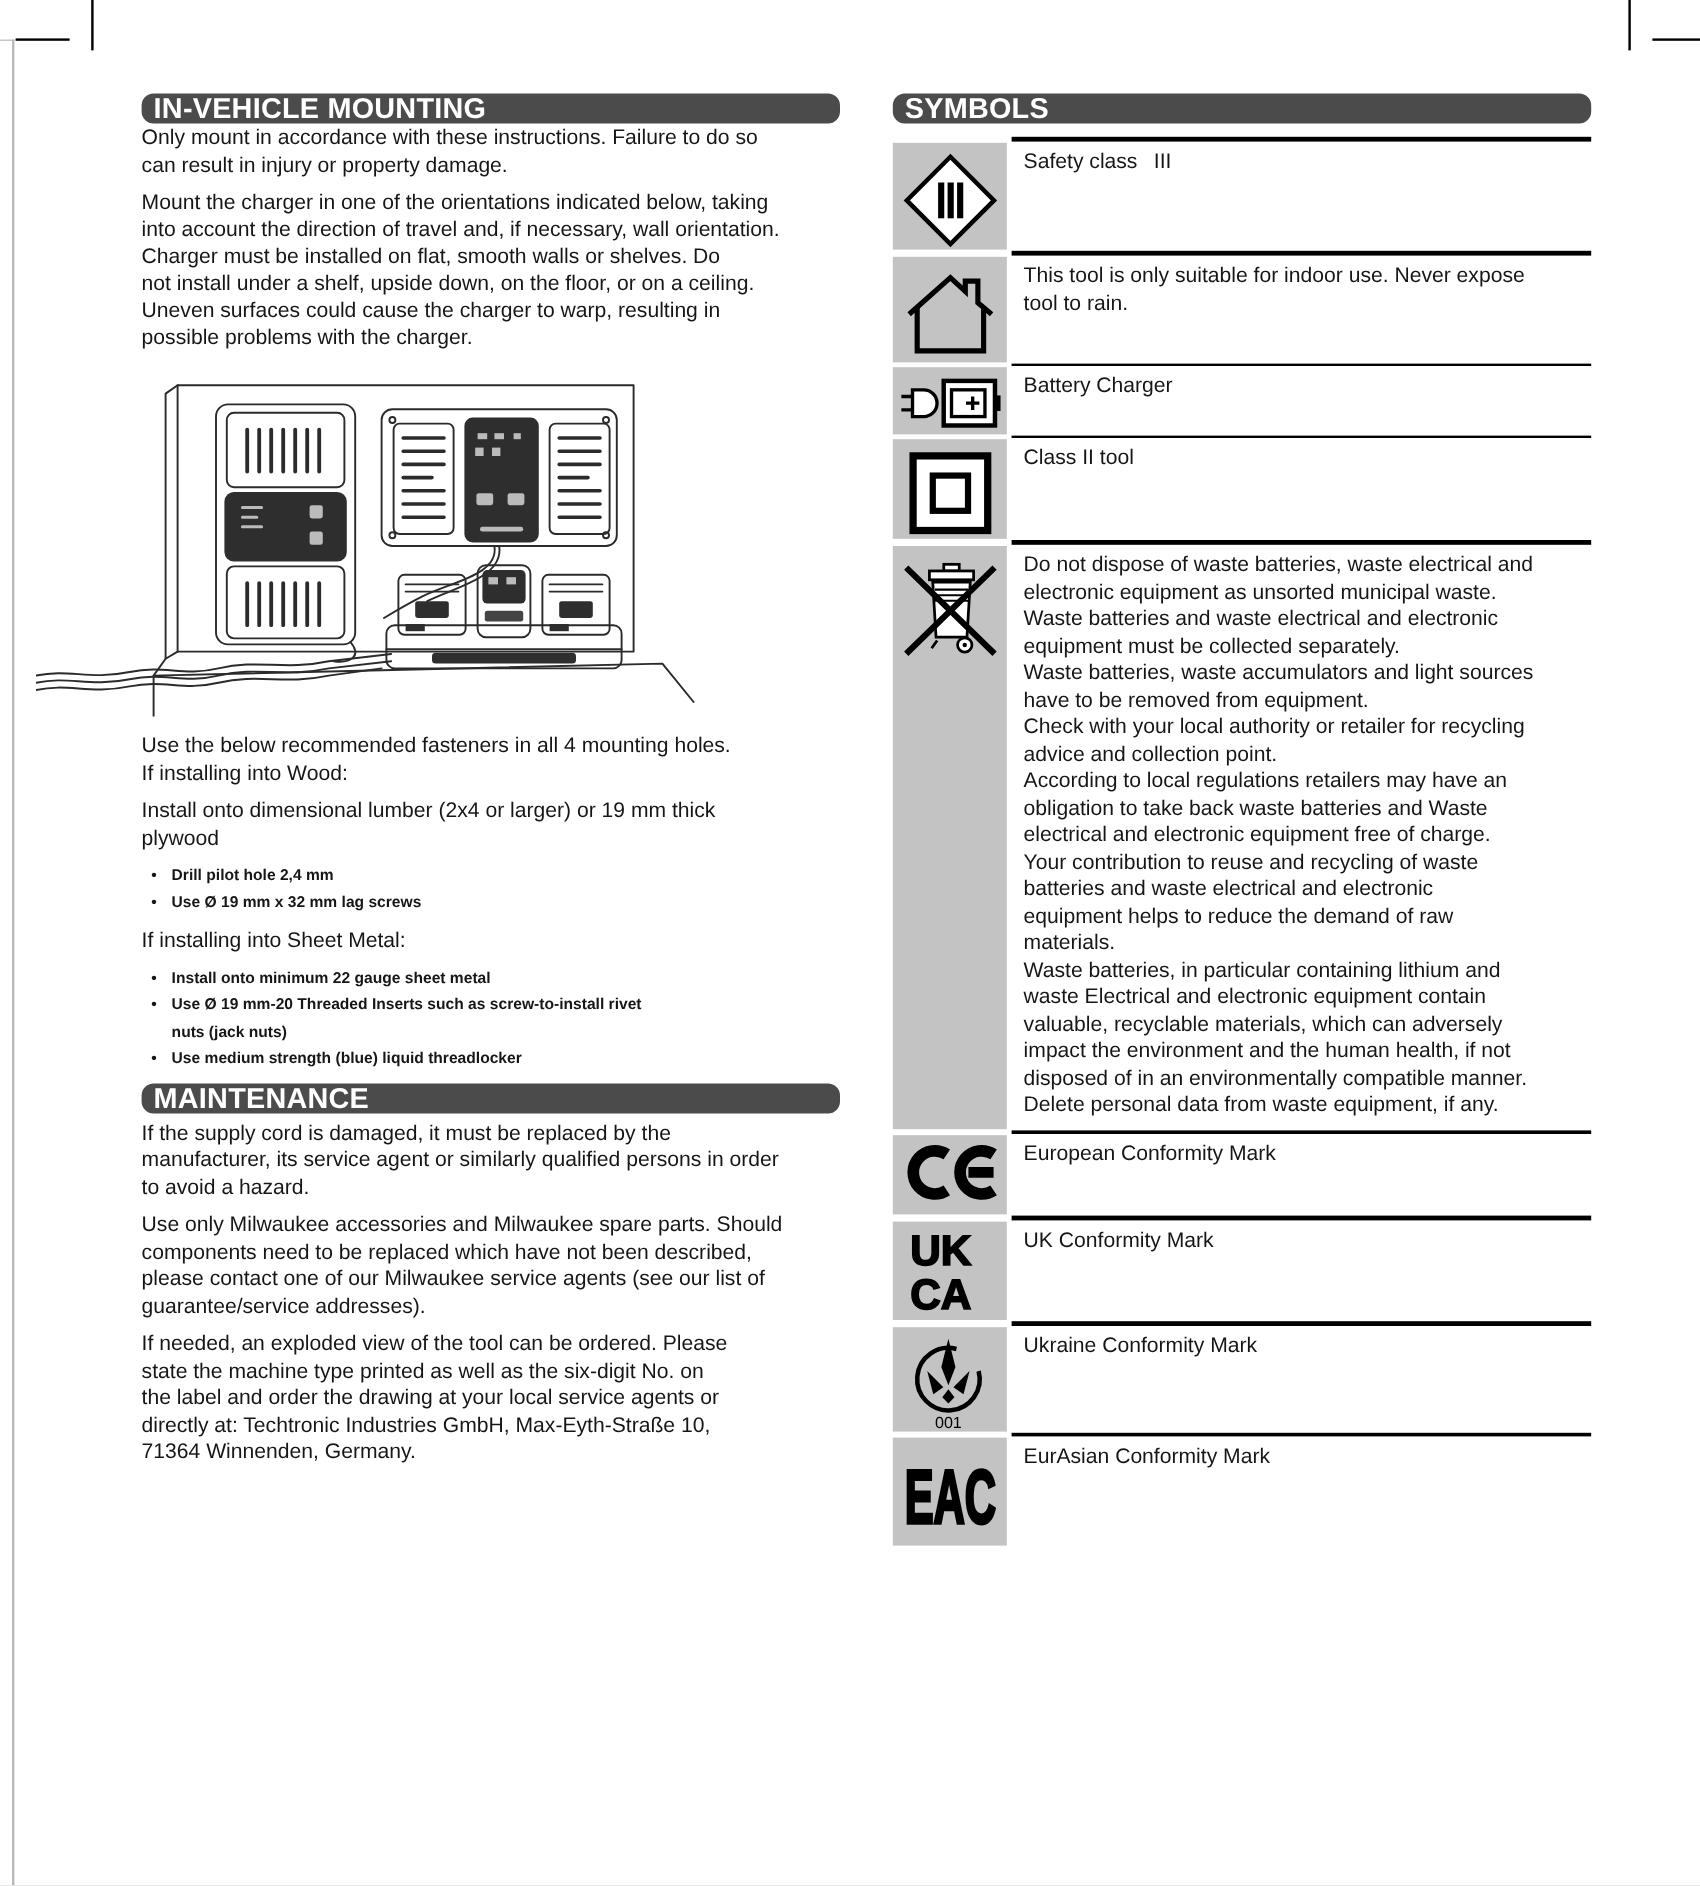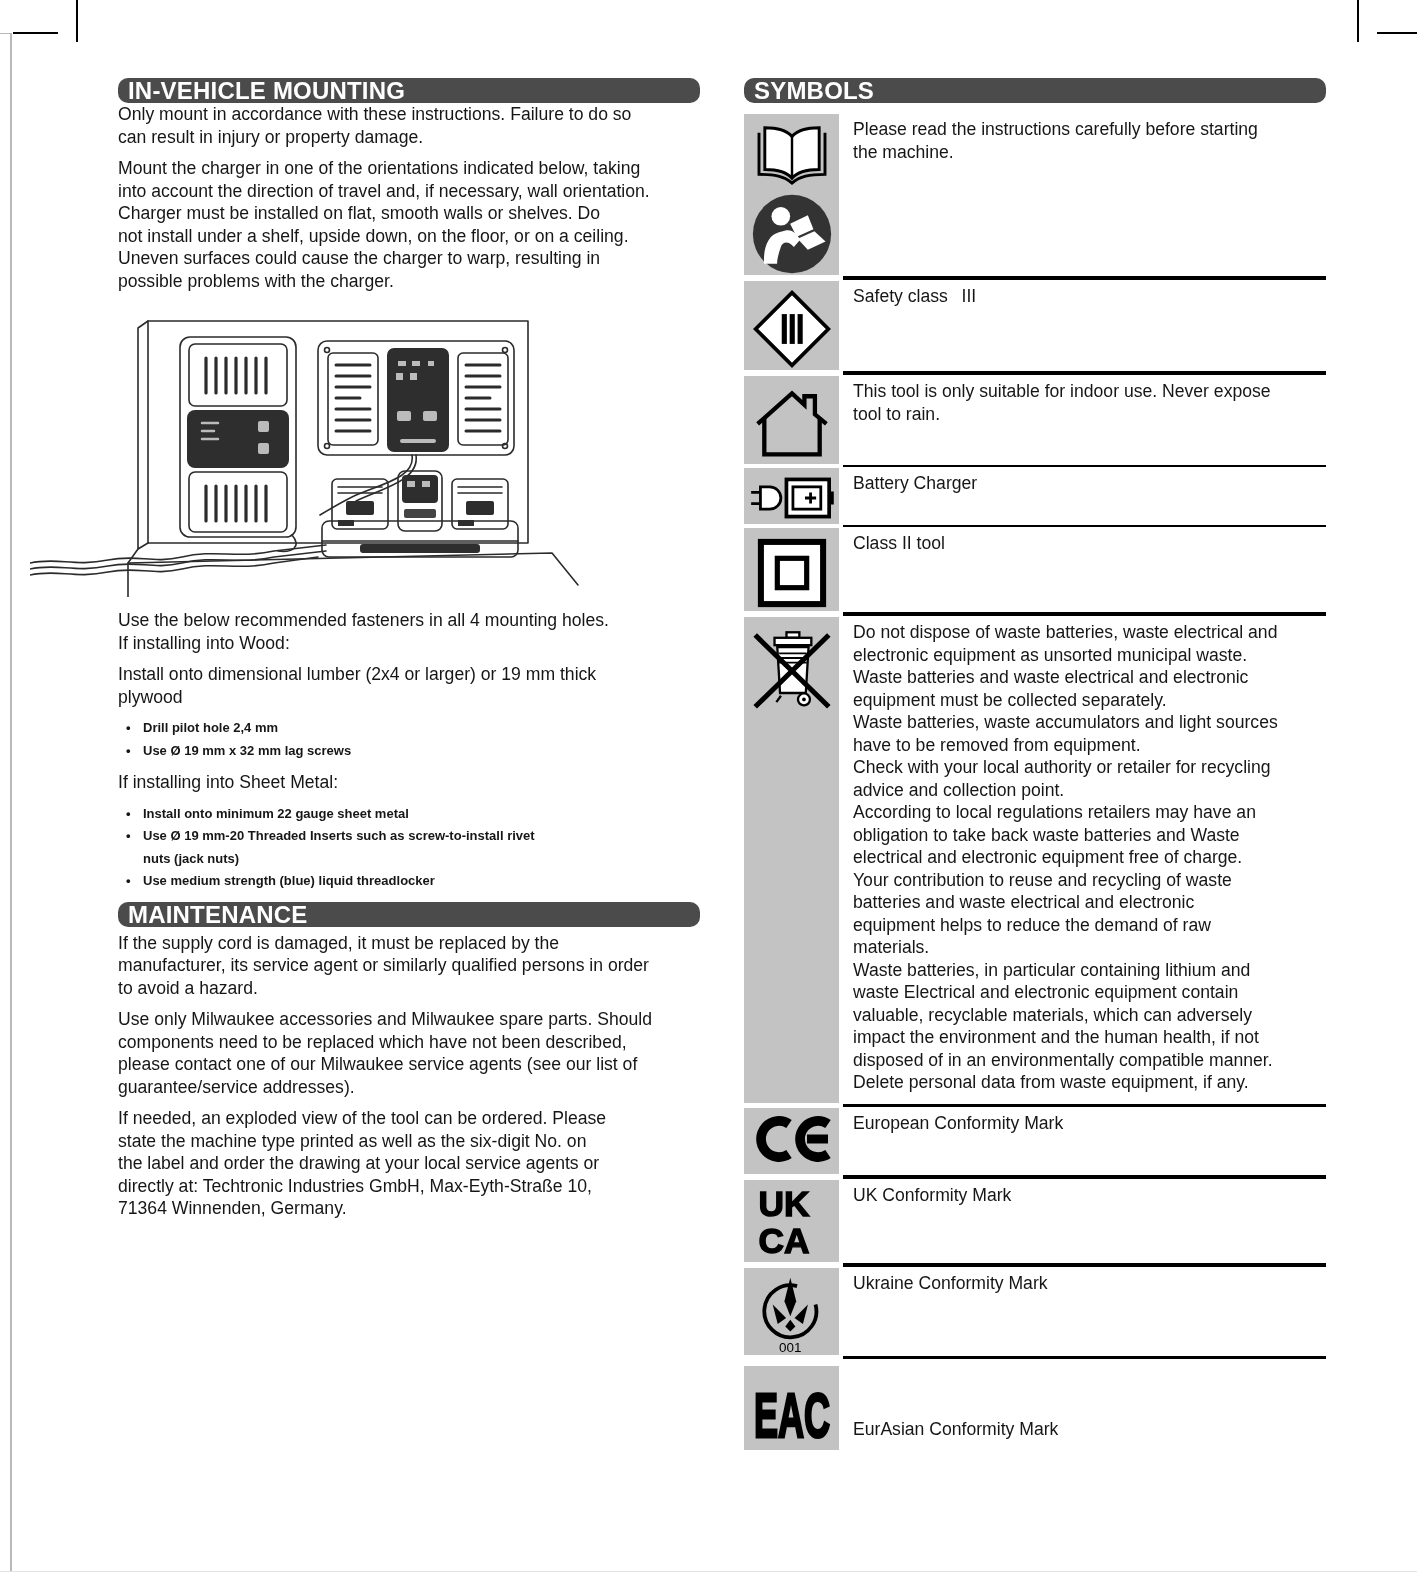--- a/index.html
+++ b/index.html
@@ -163,38 +163,20 @@
 the label and order the drawing at your local service agents or
 directly at: Techtronic Industries GmbH, Max-Eyth-Straße 10,
 71364 Winnenden, Germany.</p>
   </div>
 
   <div class="col col-right">
     <div class="bar">SYMBOLS</div>
 
     <div class="sym-table">
 
-      <div class="sym-row" style="min-height:160px;">
-        <div class="sym-icons">
-          <svg width="78" height="66" viewBox="0 0 80 68">
-            <path d="M40,16 C34,9 24,7 12,7 L12,50 C24,50 34,52 40,59 C46,52 56,50 68,50 L68,7 C56,7 46,9 40,16 Z" fill="#fff" stroke="#000" stroke-width="3"></path>
-            <path d="M40,16 L40,59" stroke="#000" stroke-width="2.5"></path>
-            <path d="M6,12 L6,55 C22,55 32,57 40,64 C48,57 58,55 74,55 L74,12" fill="none" stroke="#000" stroke-width="3"></path>
-          </svg>
-          <svg width="82" height="82" viewBox="0 0 88 88">
-            <circle cx="44" cy="44" r="42" fill="#333"></circle>
-            <circle cx="32" cy="25" r="10" fill="#fff"></circle>
-            <path d="M14,76 C13,57 19,45 30,42 L38,40 C45,39 49,44 53,50 L46,58 C40,51 34,52 32,58 C30,64 28,70 28,76 Z" fill="#fff"></path>
-            <path d="M42,33 L61,24 L67,39 L49,47 Z" fill="#fff"></path>
-            <path d="M50,49 L68,41 L80,52 L61,61 Z" fill="#fff"></path>
-          </svg>
-        </div>
-        <div class="sym-text p">Please read the instructions carefully before starting
-the machine.</div>
-      </div>
       <div class="sym-sep sep4"></div>
 
       <div class="sym-row" style="min-height:88px;">
         <div class="sym-icons">
           <svg width="82" height="82" viewBox="0 0 88 88">
             <polygon points="44,5 83,44 44,83 5,44" fill="#fff" stroke="#000" stroke-width="4"></polygon>
             <rect x="33" y="28" width="5.5" height="32" fill="#000"></rect>
             <rect x="41.5" y="28" width="5.5" height="32" fill="#000"></rect>
             <rect x="50" y="28" width="5.5" height="32" fill="#000"></rect>
           </svg>
@@ -309,21 +291,21 @@
             <path d="M21,40 L37,56 L27,63 Z" fill="#000"></path>
             <path d="M63,40 L47,56 L57,63 Z" fill="#000"></path>
             <path d="M42,58 L48,66 L42,72 L36,66 Z" fill="#000"></path>
             <text x="42" y="96" font-size="16" text-anchor="middle" fill="#000">001</text>
           </svg>
         </div>
         <div class="sym-text p">Ukraine Conformity Mark</div>
       </div>
       <div class="sym-sep sep3"></div>
 
-      <div class="sym-row" style="min-height:90px;align-items:flex-end;">
+      <div class="sym-row" style="min-height:90px;">
         <div class="sym-icons" style="padding-top:6px;">
           <svg width="82" height="78" viewBox="0 0 88 84">
             <g transform="scale(1,1.55)">
               <text x="3" y="45" font-size="44" font-weight="bold" textLength="82" lengthAdjust="spacingAndGlyphs" fill="#000" stroke="#000" stroke-width="2">EAC</text>
             </g>
           </svg>
         </div>
         <div class="sym-text p">EurAsian Conformity Mark</div>
       </div>
 

